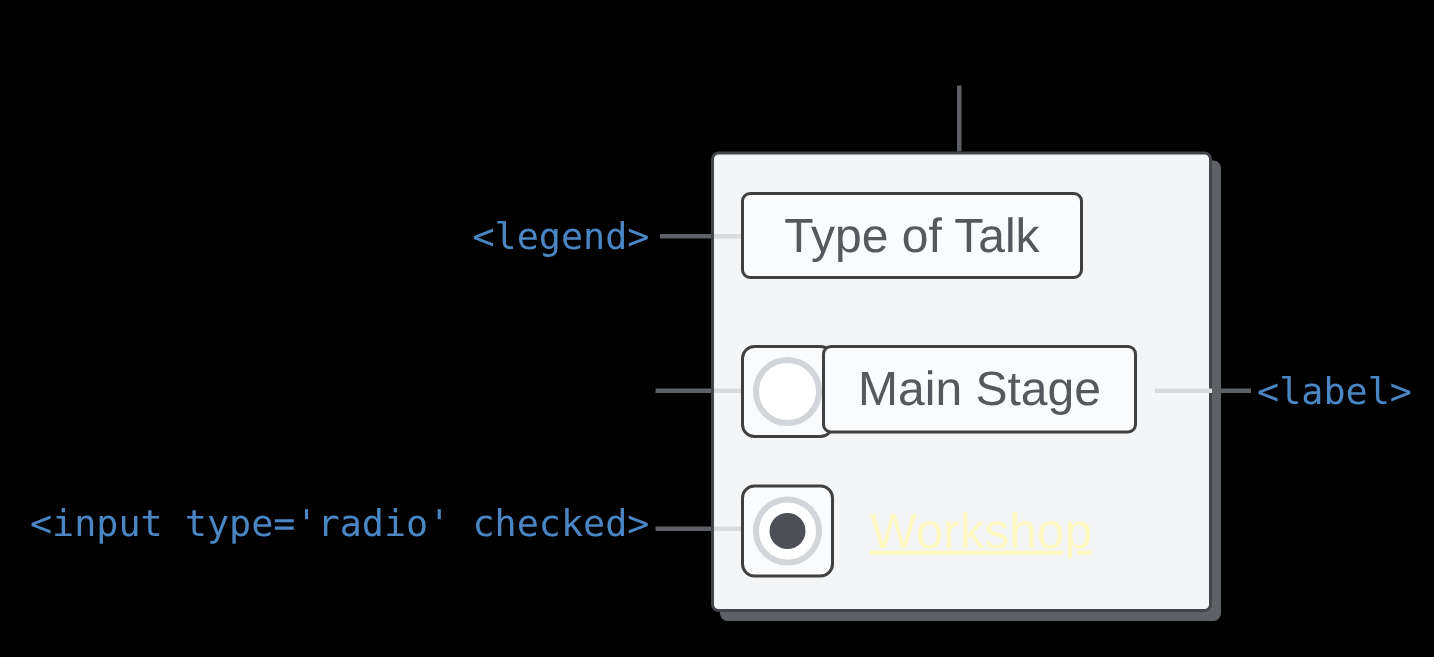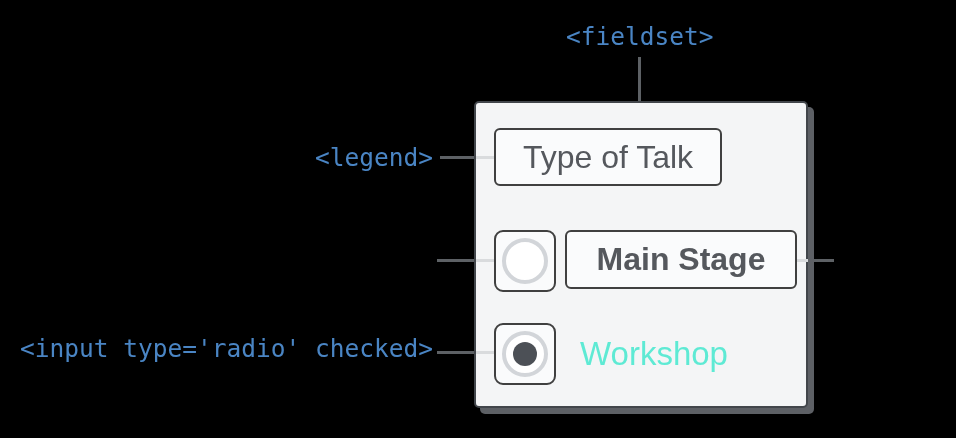--- a/index.html
+++ b/index.html
@@ -36,58 +36,59 @@
     position:absolute;
     box-sizing:border-box;
     background:#fafbfc;
     border:2px solid #404040;
     border-radius:6px;
     display:flex;align-items:center;justify-content:center;
     color:#55585d;
     font-size:32px;
   }
   .legend-box{left:494px;top:128px;width:228px;height:58px;}
-  .label-box{left:565px;top:230px;width:232px;height:59px;font-weight:bold;}
+  .label-box{left:548px;top:230px;width:210px;height:59px;}
   .radio-box{width:62px;height:62px;border-radius:9px;left:494px;}
   .radio-box-1{top:230px;}
   .radio-box-2{top:323px;}
   .radio-circle{
     box-sizing:border-box;
     width:46px;height:46px;
     border:4px solid #d2d5d9;
     border-radius:50%;
     background:#ffffff;
     display:flex;align-items:center;justify-content:center;
   }
   .radio-dot{
     width:24px;height:24px;
     border-radius:50%;
     background:#4c5056;
   }
   .plain-label{
     position:absolute;
     left:580px;top:323px;height:62px;
     display:flex;align-items:center;
-    color:#5eead4;
+    color:#fef9c3;
     font-size:33px;
     white-space:nowrap;
+    text-decoration:underline;
   }
   .ann-right{right:523px;text-align:right;}
 </style>
 </head>
 <body>
 
 <div class="canvas">
 
-  <div class="code" style="left:566px;top:24px;">&lt;fieldset&gt;</div>
   <div class="vline" style="left:638px;top:57px;height:44px;"></div>
 
   <div class="code ann-right" style="top:145px;">&lt;legend&gt;</div>
   <div class="code ann-right" style="top:336px;">&lt;input type='radio' checked&gt;</div>
 
+  <div class="code" style="left:838px;top:248px;">&lt;label&gt;</div>
 
   <div class="line line-dark" style="left:440px;top:156px;width:34px;"></div>
   <div class="line line-dark" style="left:437px;top:259px;width:37px;"></div>
   <div class="line line-dark" style="left:437px;top:351px;width:37px;"></div>
   <div class="line line-dark" style="left:806px;top:259px;width:28px;"></div>
 
   <div class="fieldset-box"></div>
 
   <div class="line line-light" style="left:476px;top:156px;width:18px;"></div>
   <div class="line line-light" style="left:476px;top:259px;width:18px;"></div>

